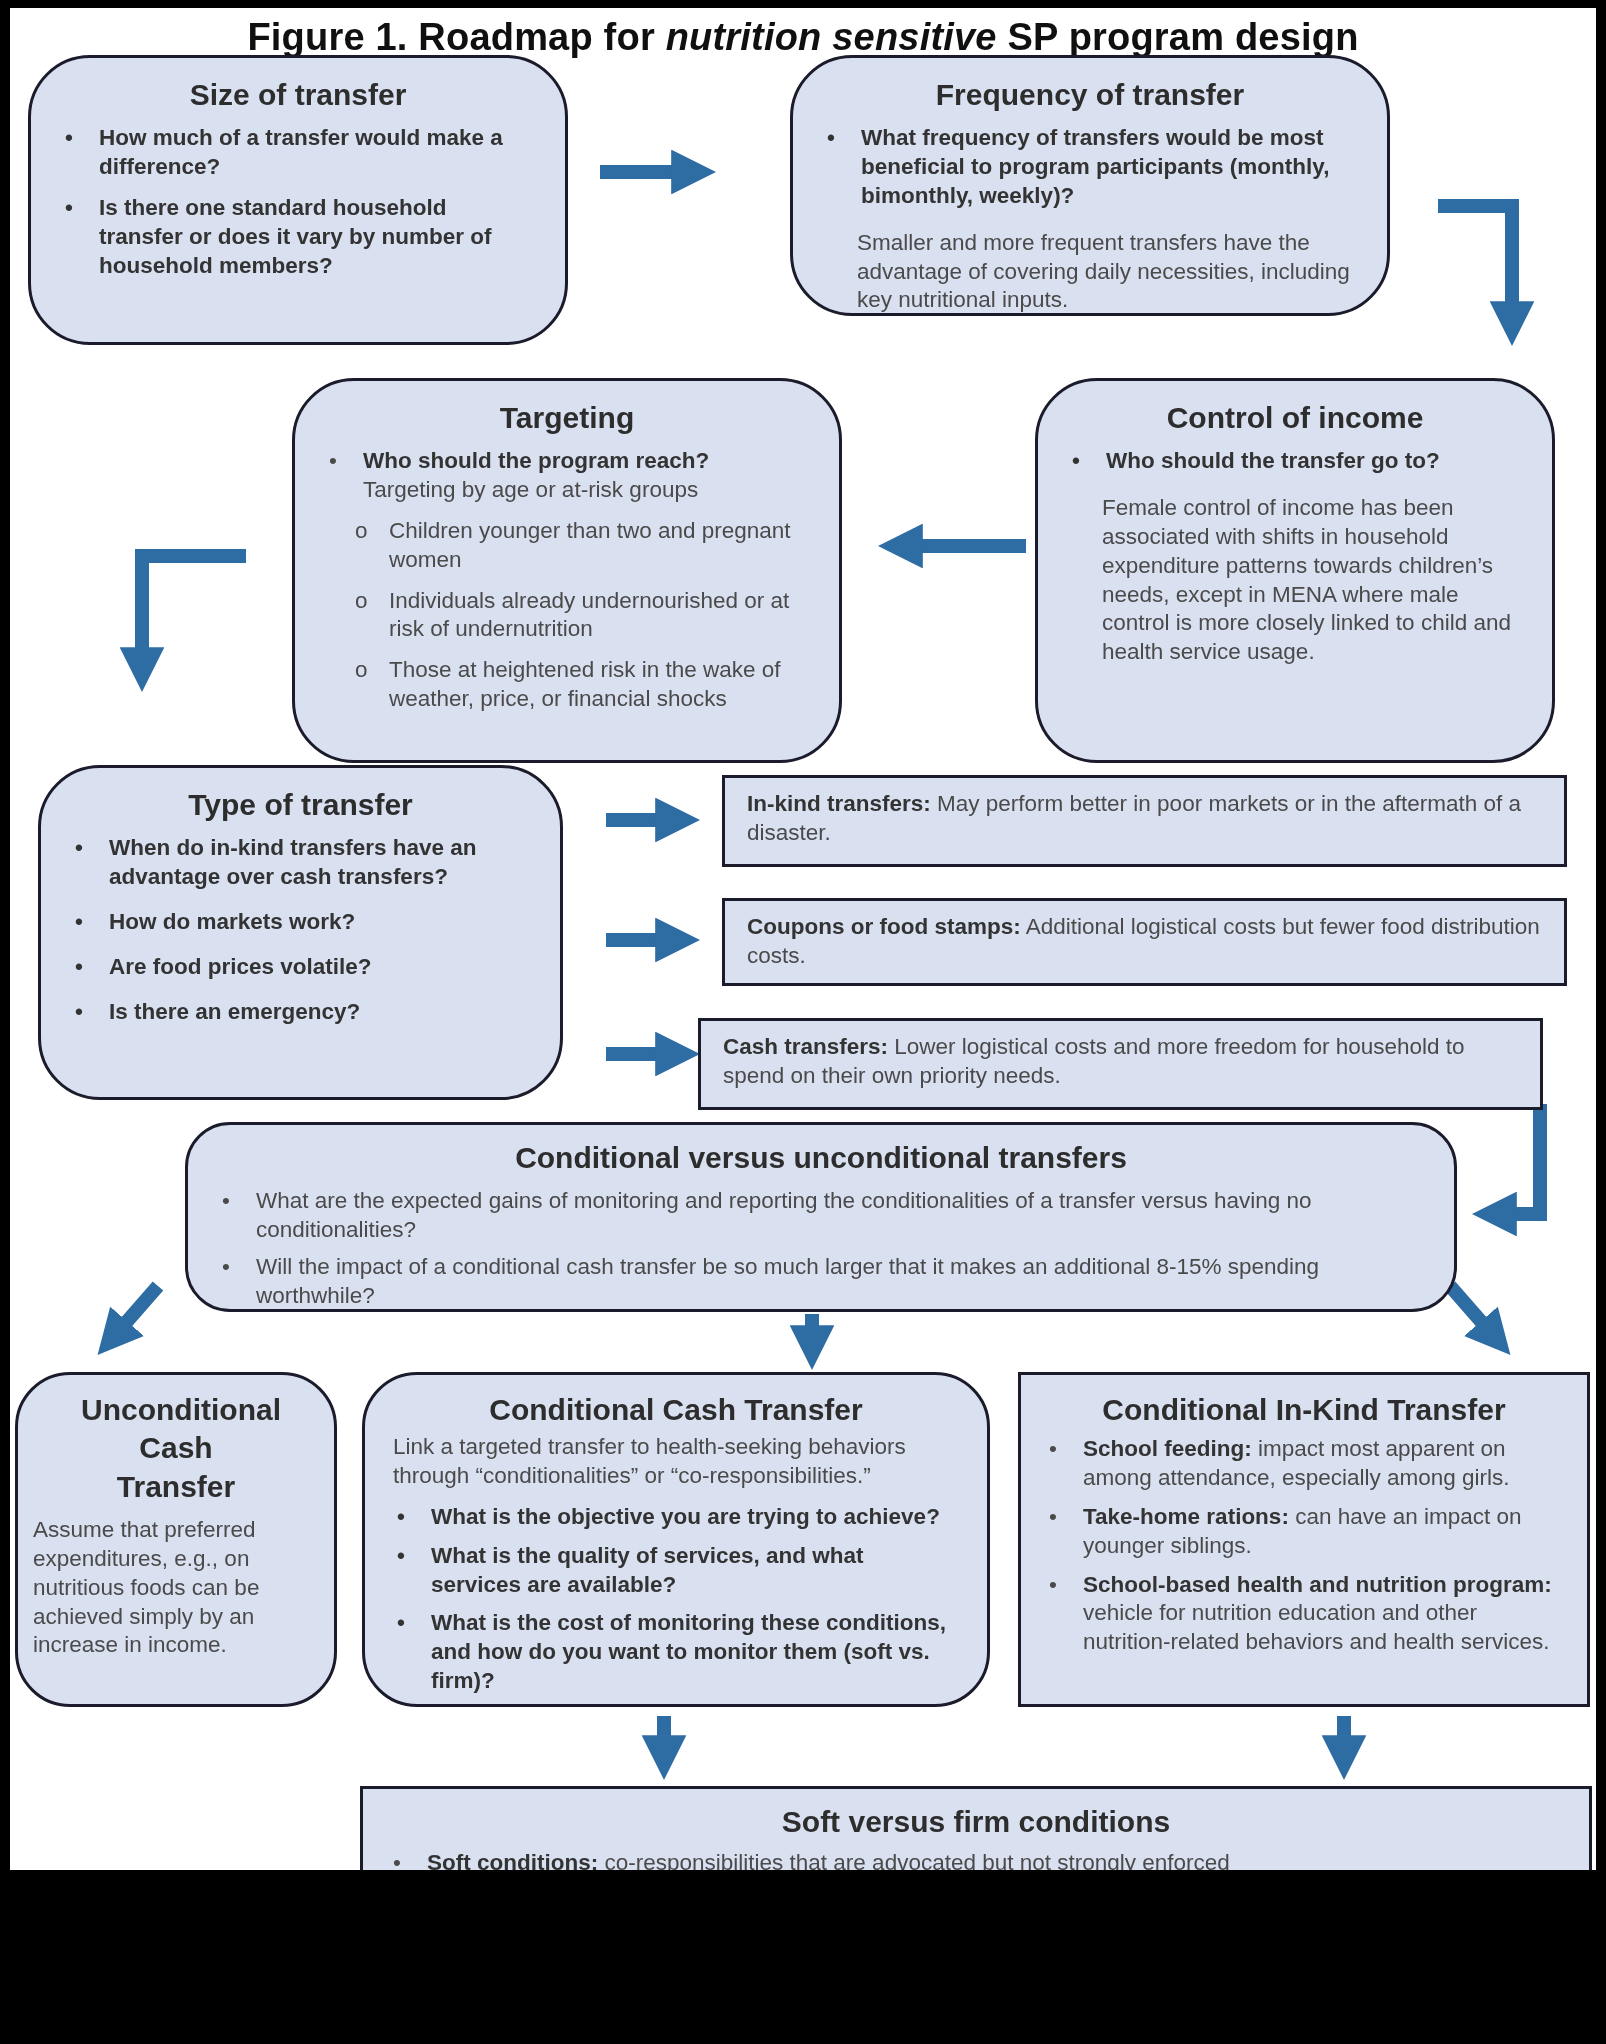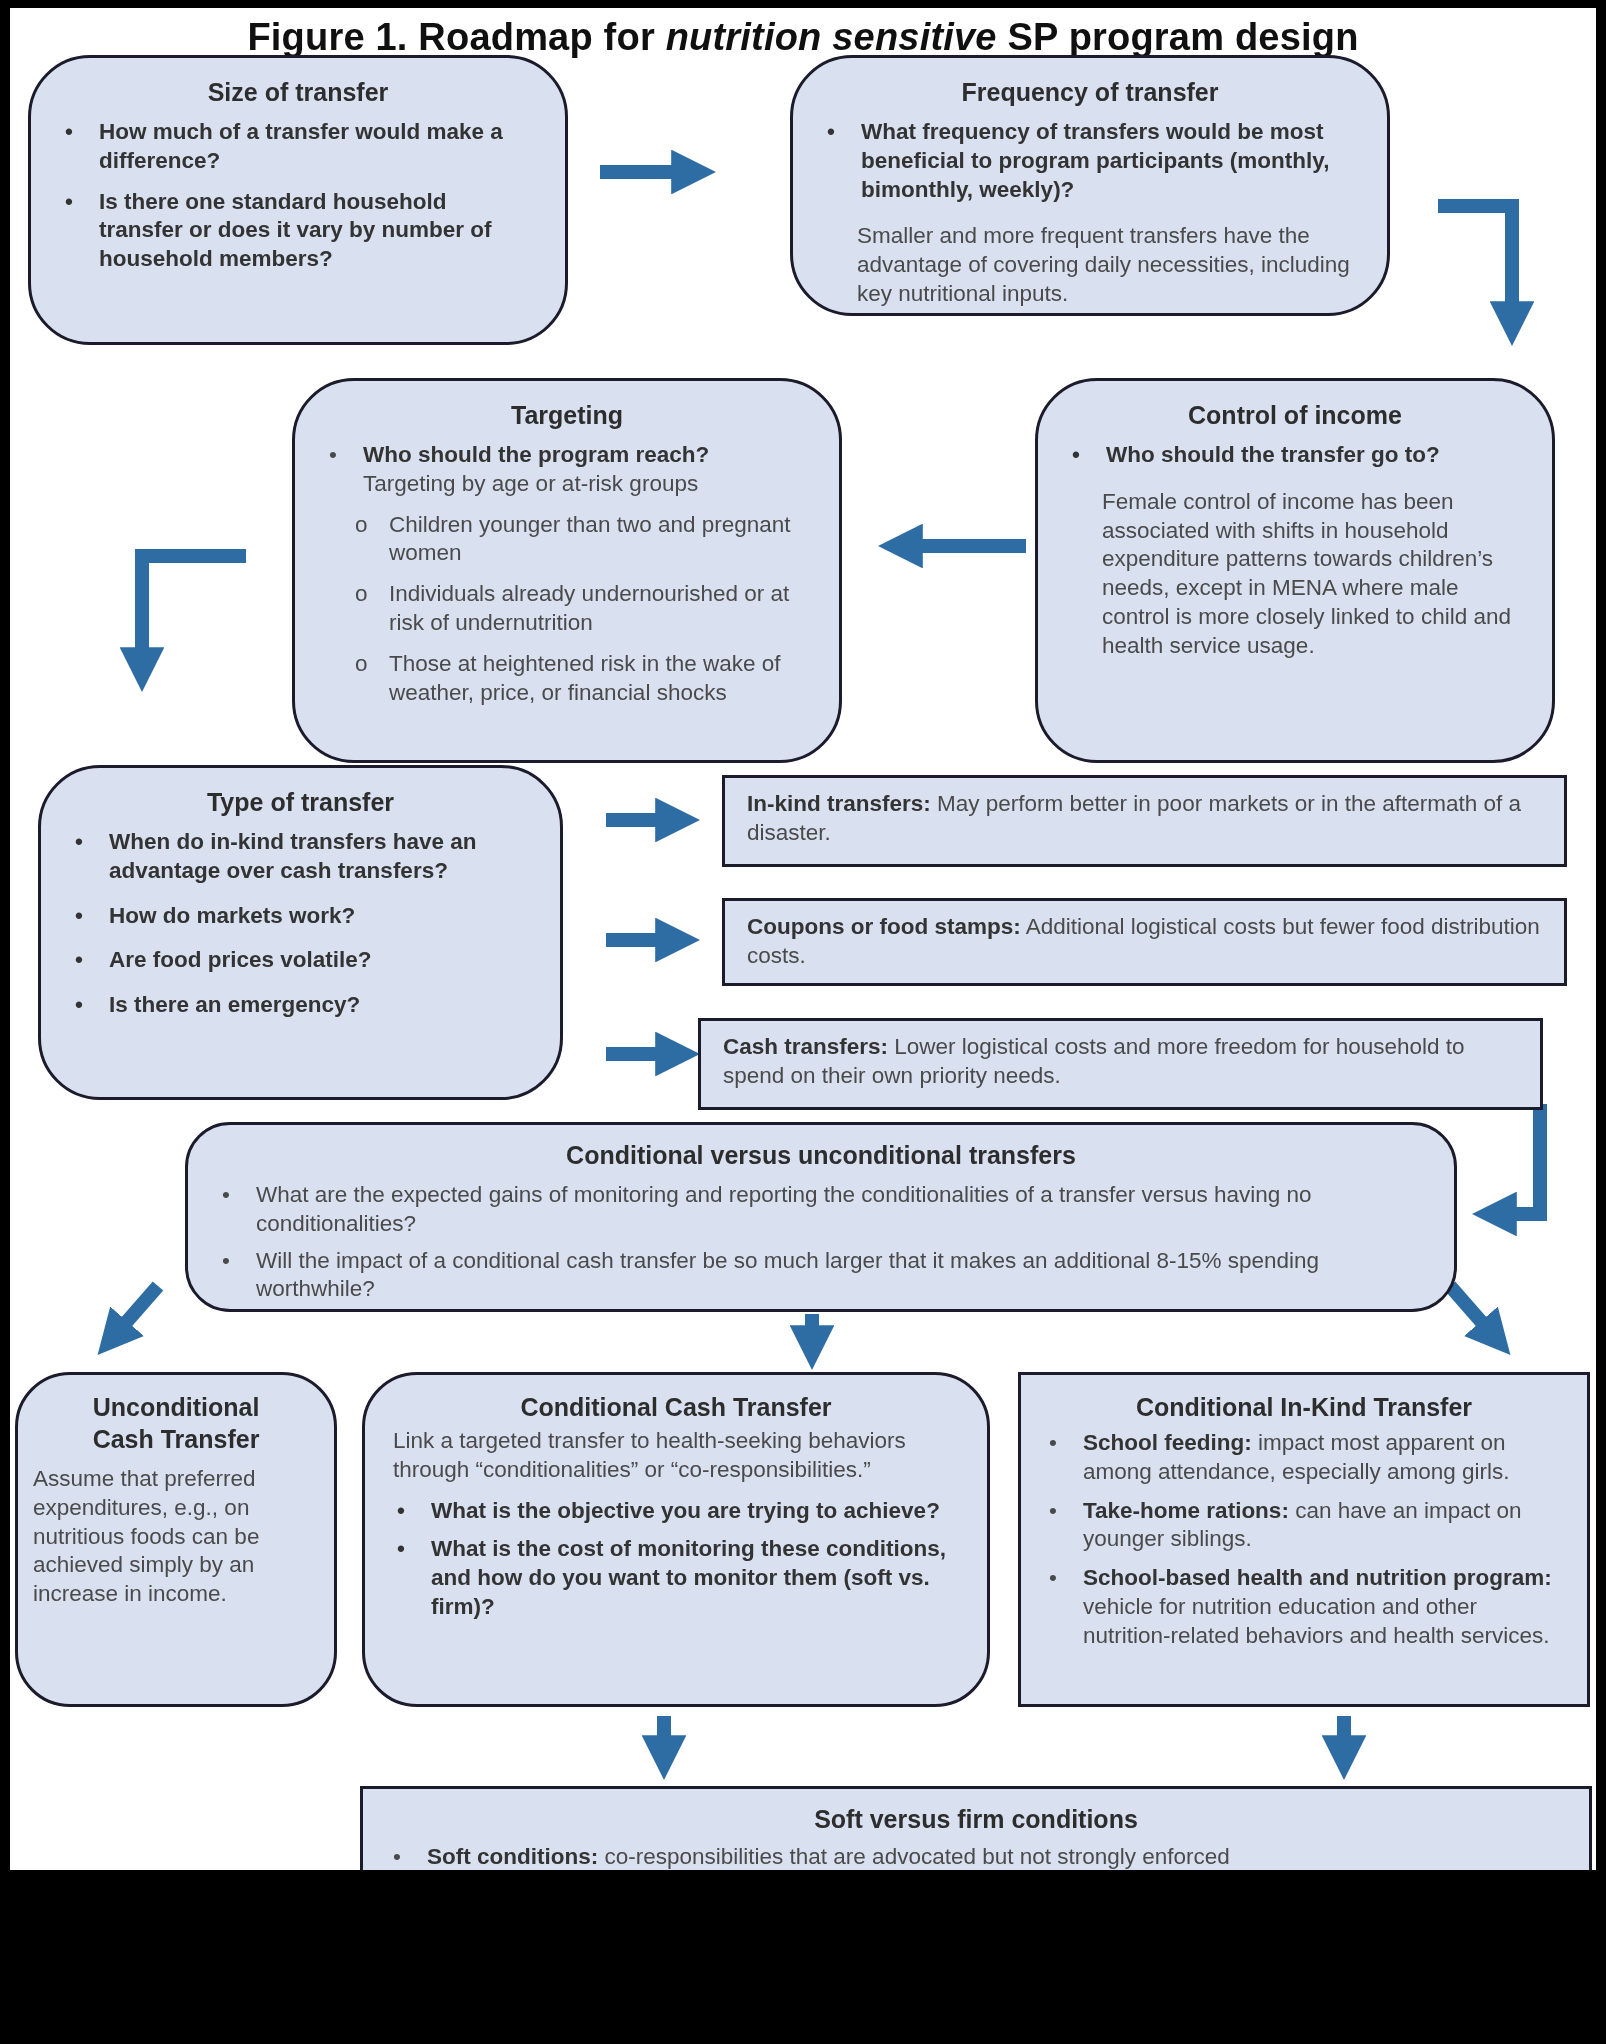--- a/index.html
+++ b/index.html
@@ -15,21 +15,21 @@
 
   .arrows { position:absolute; left:0; top:0; pointer-events:none; }
   .ar { stroke:var(--arrow,#2e6da4); stroke-width:14; fill:none; stroke-linejoin:miter; marker-end:url(#ah); }
   .ah { fill:var(--arrow,#2e6da4); }
 
   .box { position:absolute; background:var(--box-fill,#d9e0f0); border:3px solid var(--box-border,#1b1b2b);
          border-radius:62px; padding:16px 30px; color:#4a4a4a; font-size:22.5px; line-height:1.28; }
   .rect { border-radius:0; padding:12px 22px; }
   .r45  { border-radius:45px; }
 
-  .h { text-align:center; font-weight:bold; color:#2d2d2d; font-size:25px; margin:2px 0 10px 0; }
+  .h { text-align:center; font-weight:bold; color:#2d2d2d; font-size:30px; margin:2px 0 10px 0; }
 
   .b  { display:flex; margin-bottom:12px; }
   .b::before { content:"•"; flex:0 0 34px; padding-left:4px; }
   .b.sb::before { content:"o"; }
   .bt { flex:1; }
   .bb { font-weight:bold; color:#333; }
   .bold { font-weight:bold; color:#333; }
   .block { display:block; }
   .note { margin-left:34px; margin-top:18px; }
   .sub  { margin-left:26px; margin-bottom:12px; }
@@ -158,20 +158,23 @@
     <div class="h">Unconditional Cash Transfer</div>
     <div>Assume that preferred expenditures, e.g., on nutritious foods can be achieved simply by an increase in income.</div>
   </div>
 
   <div class="box" style="left:362px; top:1372px; width:628px; height:335px; border-radius:55px; padding:14px 28px;">
     <div class="h" style="margin-bottom:4px;">Conditional Cash Transfer</div>
     <div style="margin-bottom:12px;">Link a targeted transfer to health-seeking behaviors through “conditionalities” or “co-responsibilities.”</div>
     <div class="b bb" style="margin-bottom:10px;">
         <span class="bt">What is the objective you are trying to achieve?</span>
       </div>
+    <div class="b bb" style="margin-bottom:10px;">
+        <span class="bt">What is the quality of services, and what services are available?</span>
+      </div>
     <div class="b bb">
         <span class="bt">What is the cost of monitoring these conditions, and how do you want to monitor them (soft vs. firm)?</span>
       </div>
   </div>
 
   <div class="box rect" style="left:1018px; top:1372px; width:572px; height:335px; padding:14px 24px;">
     <div class="h" style="margin-bottom:6px;">Conditional In-Kind Transfer</div>
     <div class="b" style="margin-bottom:10px;">
       <span class="bt"><span class="bold">School feeding:</span><span> impact most apparent on among attendance, especially among girls.</span></span>
     </div>

